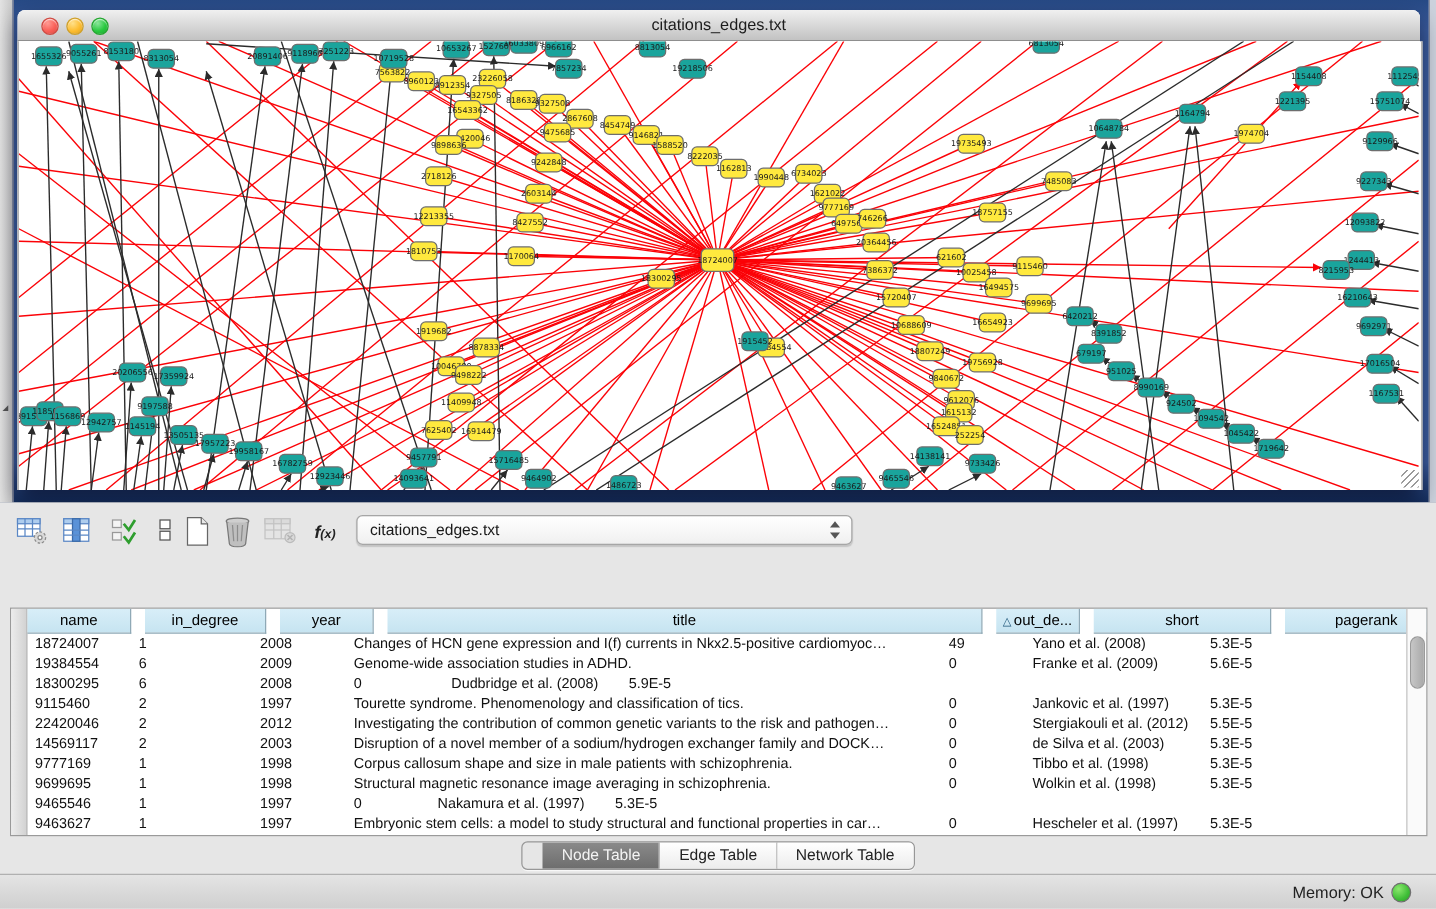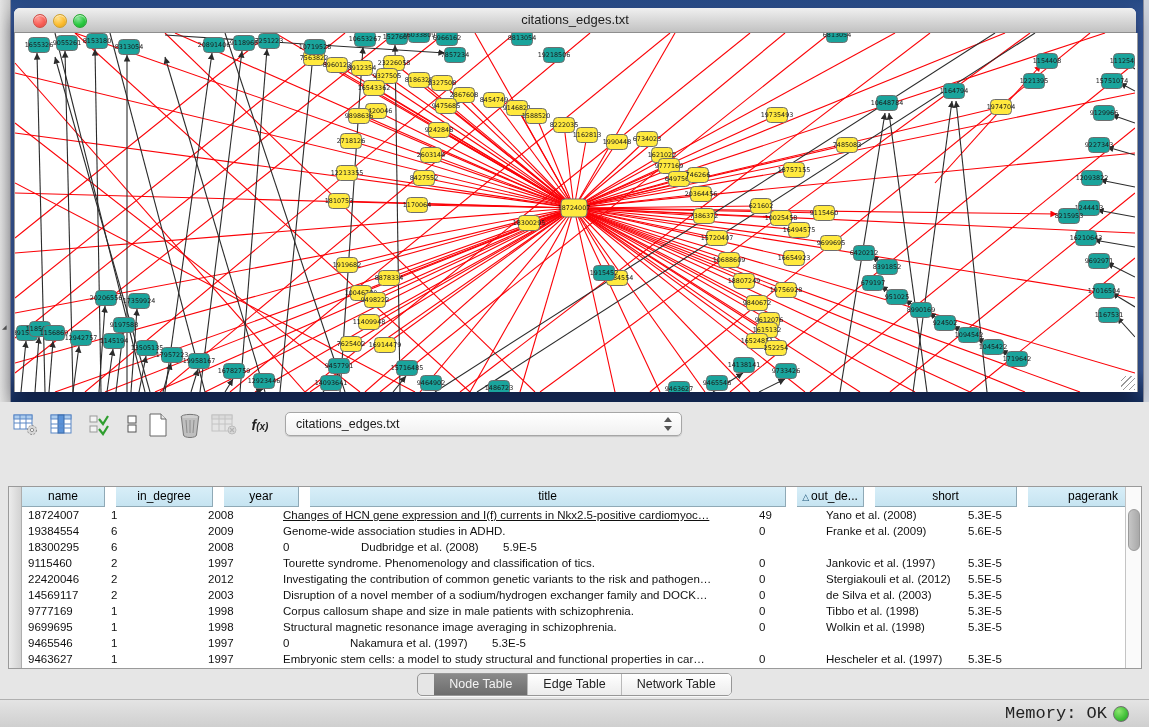--- a/index.html
+++ b/index.html
@@ -57,21 +57,21 @@
   .vscroll{position:absolute;right:0;top:0;width:15px;height:100%;background:#fafafa;border-left:1px solid #c4c4c4;}
   .vthumb{position:absolute;left:2px;top:22px;width:10px;height:40px;border-radius:6px;background:linear-gradient(90deg,#c6c6c6,#a9a9a9);border:1px solid #9a9a9a;}
   
   .tabs-row{position:absolute;left:0;top:271px;width:1149px;height:24px;display:flex;justify-content:center;}
   .seg{display:flex;height:21px;border:1px solid #979797;border-radius:5px;overflow:hidden;box-shadow:0 1px 0 rgba(255,255,255,.7);}
   .seg-btn{padding:0 15px;line-height:21px;font-size:12.5px;color:#222;background:linear-gradient(180deg,#ffffff,#ececec);border-right:1px solid #b9b9b9;}
   .seg-btn:last-child{border-right:none;}
   .seg-btn.active{background:linear-gradient(180deg,#8a8a8a,#6d6d6d);color:#f4f4f4;margin-left:16px;}
   
   .status-bar{position:absolute;left:0;bottom:0;width:1149px;height:27px;background:linear-gradient(180deg,#e4e4e4,#cfcfcf);border-top:1px solid #b0b0b0;}
-  .mem-label{position:absolute;right:42px;line-height:27px;font-size:17px;color:#222;font-family:Liberation Mono, monospace;}
+  .mem-label{position:absolute;right:42px;line-height:27px;font-size:13px;color:#222;}
   .mem-dot{position:absolute;right:20px;top:6px;width:14px;height:14px;border-radius:50%;border:1px solid #6f6f6f;
     background:radial-gradient(circle at 35% 30%,#8ce86e,#3fbe37 60%,#2e9a2a);}
 </style>
 </head>
 <body>
 
 <div class="desktop-blue"></div>
 <div class="left-strip">
     <div class="mini-grip">◢</div>
   </div>
@@ -614,21 +614,21 @@
         <div class="th" style="width: 476px;">title</div>
         <div class="th" style="width: 67px;"><span class="sort-tri">△</span>out_de...</div>
         <div class="th" style="width: 142px;">short</div>
         <div class="th" style="width: 131px;">pagerank</div>
       </div>
     <div class="tbody" id="tbody">
         <div class="tr">
           <div class="td" style="width: 83px;">18724007</div>
           <div class="td" style="width: 97px;">1</div>
           <div class="td" style="width: 75px;">2008</div>
-          <div class="td" style="width: 476px; text-decoration: underline;">Changes of HCN gene expression and I(f) currents in Nkx2.5-positive cardiomyoc…</div>
+          <div class="td" style="width: 476px;">Changes of HCN gene expression and I(f) currents in Nkx2.5-positive cardiomyoc…</div>
           <div class="td" style="width: 67px;">49</div>
           <div class="td" style="width: 142px;">Yano et al. (2008)</div>
           <div class="td" style="width: 131px;">5.3E-5</div>
         </div>
         <div class="tr">
           <div class="td" style="width: 83px;">19384554</div>
           <div class="td" style="width: 97px;">6</div>
           <div class="td" style="width: 75px;">2009</div>
           <div class="td" style="width: 476px;">Genome-wide association studies in ADHD.</div>
           <div class="td" style="width: 67px;">0</div>

